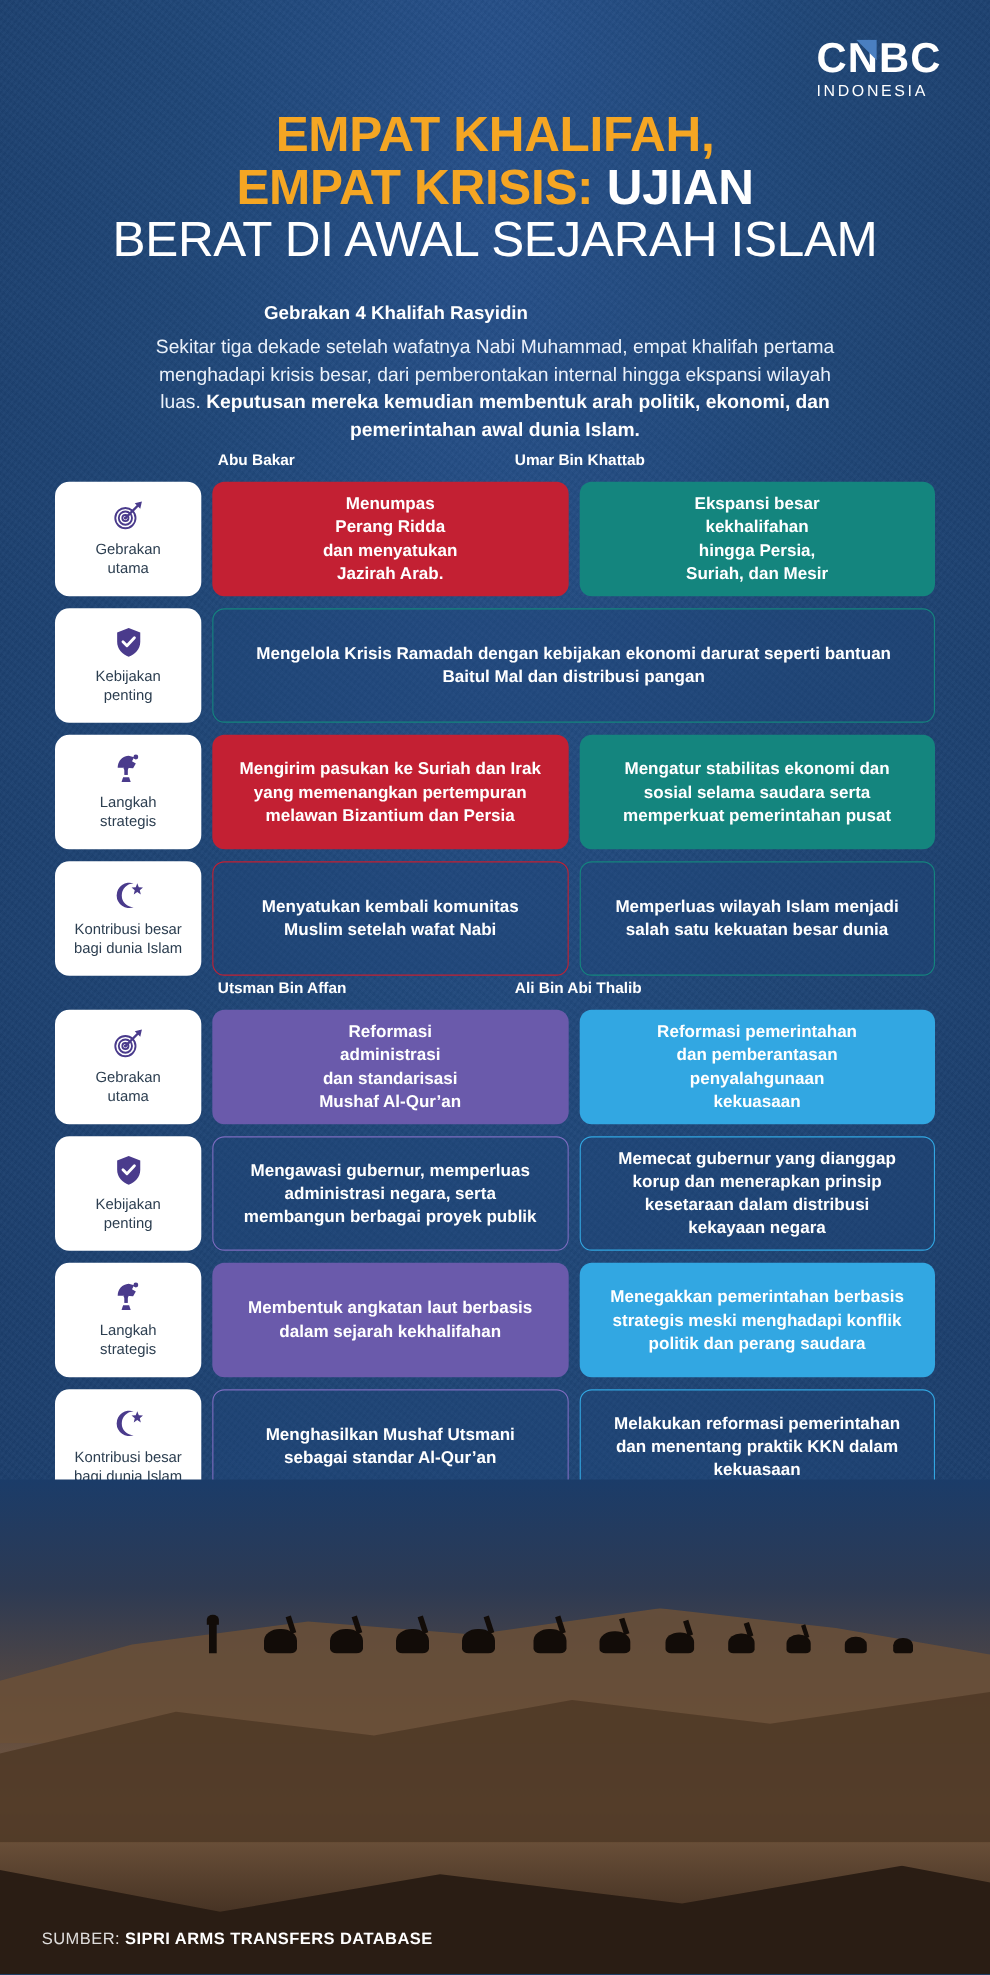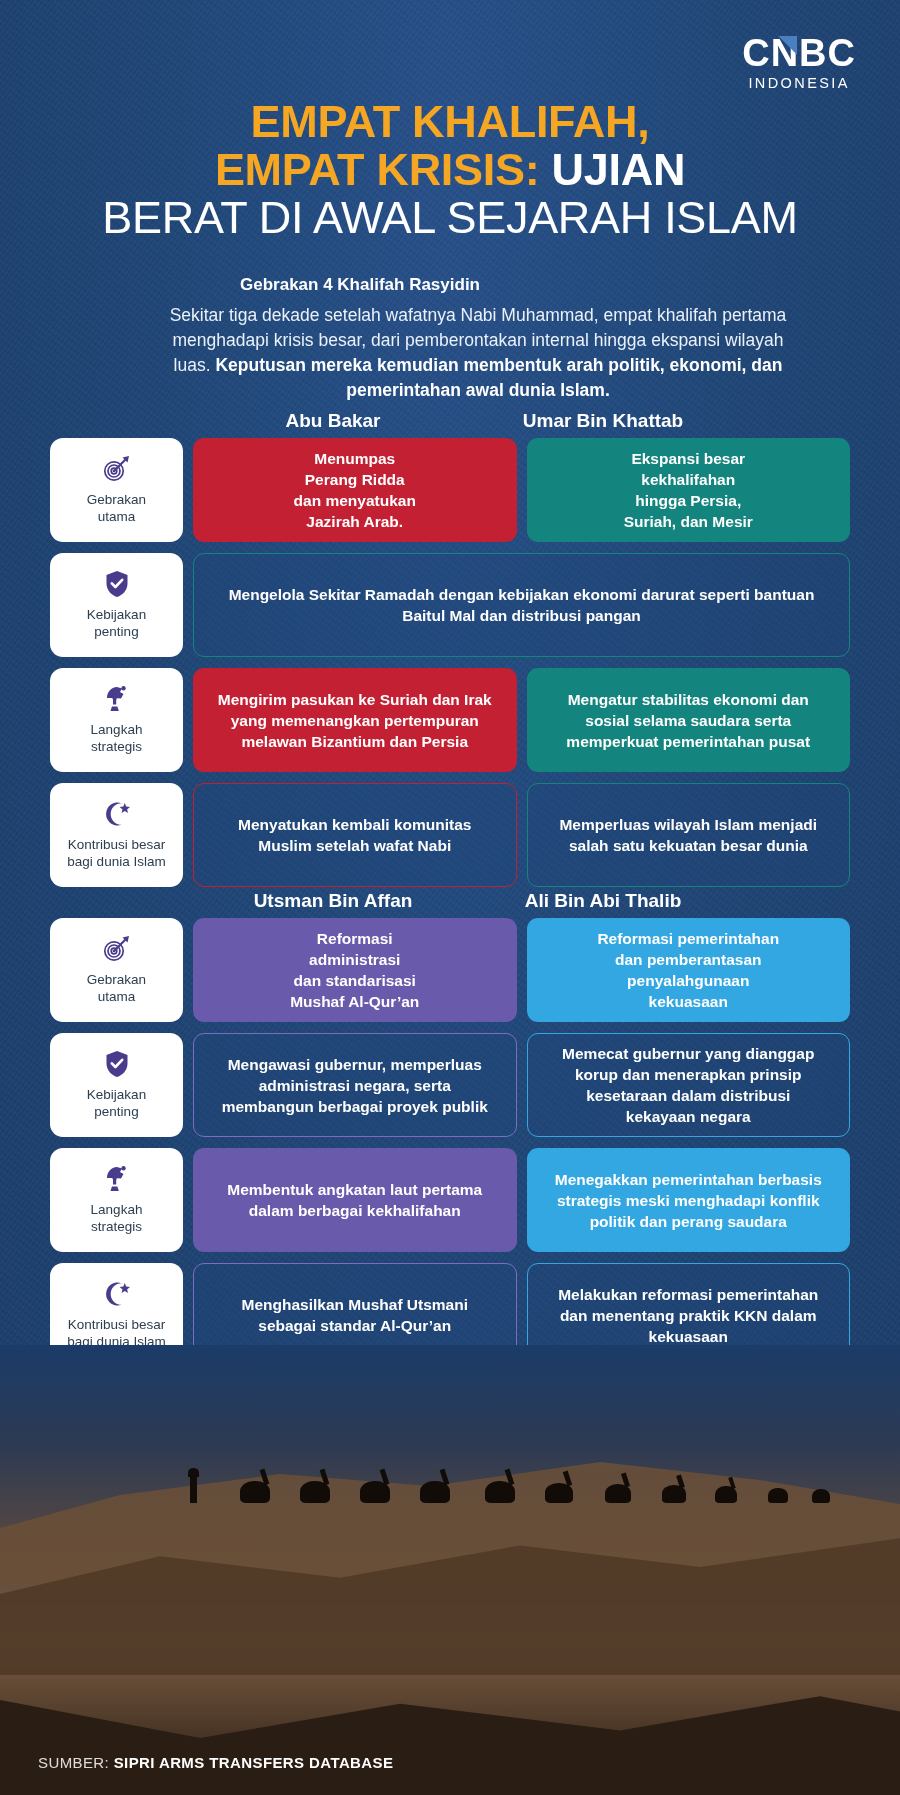--- a/index.html
+++ b/index.html
@@ -20,21 +20,21 @@
   .noise{
     position:absolute;inset:0;
     background-image:
       repeating-linear-gradient(127deg, rgba(255,255,255,0.016) 0 2px, rgba(0,0,0,0.018) 2px 4px),
       repeating-linear-gradient(37deg, rgba(255,255,255,0.012) 0 3px, rgba(0,0,0,0.014) 3px 6px);
     pointer-events:none;
   }
 
   
   .logo{
-    position:absolute;top:34px;right:44px;text-align:center;color:#fff;
+    position:absolute;top:34px;right:44px;text-align:left;color:#fff;
   }
   .logo .cnbc{
     font-size:38px;font-weight:bold;letter-spacing:1px;line-height:38px;
     position:relative;display:inline-block;
   }
   .logo .flag{
     position:absolute;left:36px;top:2px;width:19px;height:19px;
     background:#4a7fc1;
     clip-path:polygon(0 0,100% 0,100% 100%);
   }
@@ -50,30 +50,30 @@
   .title .hl{color:#f5a623;}
   .title .l2{display:block;}
   .title .l3{display:block;font-weight:normal;}
 
   .subhead{
     position:absolute;top:275px;left:0;width:720px;text-align:center;
     color:#ffffff;font-size:17px;font-weight:bold;
   }
   .desc{
     position:absolute;top:303px;left:140px;width:620px;text-align:center;
-    color:#eaf1fa;font-size:17.5px;line-height:25px;margin-left:28px;
+    color:#eaf1fa;font-size:17.5px;line-height:25px;
   }
   .desc b{color:#ffffff;}
 
   
   .block{position:absolute;left:50px;width:800px;}
   .colheads{position:relative;height:28px;}
   .colhead{
-    position:absolute;top:0;text-align:center;color:#ffffff;
-    font-size:19px;font-weight:bold;
+    position:absolute;top:0;text-align:left;color:#ffffff;
+    font-size:14px;font-weight:bold;
   }
   .ch1{left:148px;width:270px;}
   .ch2{left:418px;width:270px;}
 
   .row{display:flex;gap:10px;margin-bottom:11px;}
   .labelcell{
     width:133px;flex:none;background:#ffffff;border-radius:13px;
     display:flex;flex-direction:column;align-items:center;justify-content:center;
     color:#2c3e50;font-size:13.5px;line-height:17px;text-align:center;
     padding:10px 4px;box-sizing:border-box;
@@ -195,21 +195,21 @@
       <div class="labelcell">
         <span class="ico">
           <svg width="24" height="28" viewBox="0 0 24 28">
             <path d="M12 1 L22.5 5 V13.5 C22.5 20.5 17.5 25 12 27 C6.5 25 1.5 20.5 1.5 13.5 V5 Z" fill="#4a3b8c"></path>
             <path d="M6.8 13.4 L10.4 17 L17.2 9.8" fill="none" stroke="#ffffff" stroke-width="2.6" stroke-linecap="round" stroke-linejoin="round"></path>
           </svg>
         </span>
         <span>Kebijakan</span>
         <span>penting</span>
       </div>
-      <div class="cell o-teal">Mengelola Sekitar Ramadah dengan kebijakan ekonomi darurat seperti bantuan Baitul Mal dan distribusi pangan</div>
+      <div class="cell o-teal">Mengelola Krisis Ramadah dengan kebijakan ekonomi darurat seperti bantuan Baitul Mal dan distribusi pangan</div>
     </div>
 
     <div class="row r3">
       <div class="labelcell">
         <span class="ico">
           <svg width="30" height="28" viewBox="0 0 30 28">
             <path d="M5 13 C5 7 9 2.5 15 2 L20 3.5 L18 7 L21.5 9 L19 13.5 L12 13 Z" fill="#4a3b8c"></path>
             <circle cx="21.5" cy="3.2" r="2.2" fill="#4a3b8c"></circle>
             <rect x="11" y="14.5" width="3.2" height="5" fill="#4a3b8c"></rect>
             <circle cx="12.6" cy="13.4" r="2.1" fill="#4a3b8c"></circle>
@@ -294,21 +294,21 @@
             <path d="M5 13 C5 7 9 2.5 15 2 L20 3.5 L18 7 L21.5 9 L19 13.5 L12 13 Z" fill="#4a3b8c"></path>
             <circle cx="21.5" cy="3.2" r="2.2" fill="#4a3b8c"></circle>
             <rect x="11" y="14.5" width="3.2" height="5" fill="#4a3b8c"></rect>
             <circle cx="12.6" cy="13.4" r="2.1" fill="#4a3b8c"></circle>
             <path d="M8.5 26 L16.8 26 L15.4 21.5 L9.9 21.5 Z" fill="#4a3b8c"></path>
           </svg>
         </span>
         <span>Langkah</span>
         <span>strategis</span>
       </div>
-      <div class="cell f-purple">Membentuk angkatan laut pertama dalam berbagai kekhalifahan</div>
+      <div class="cell f-purple">Membentuk angkatan laut berbasis dalam sejarah kekhalifahan</div>
       <div class="cell f-blue">Menegakkan pemerintahan berbasis strategis meski menghadapi konflik politik dan perang saudara</div>
     </div>
 
     <div class="row r4">
       <div class="labelcell">
         <span class="ico">
           <svg width="30" height="28" viewBox="0 0 30 28">
             <path d="M19.5 3.2 A11.5 11.5 0 1 0 19.5 24.8 A9 9 0 1 1 19.5 3.2 Z" fill="#4a3b8c"></path>
             <path d="M22.8 3 L24.2 6.6 L28 6.9 L25.1 9.4 L26 13.1 L22.8 11 L19.6 13.1 L20.5 9.4 L17.6 6.9 L21.4 6.6 Z" fill="#4a3b8c"></path>
           </svg>

